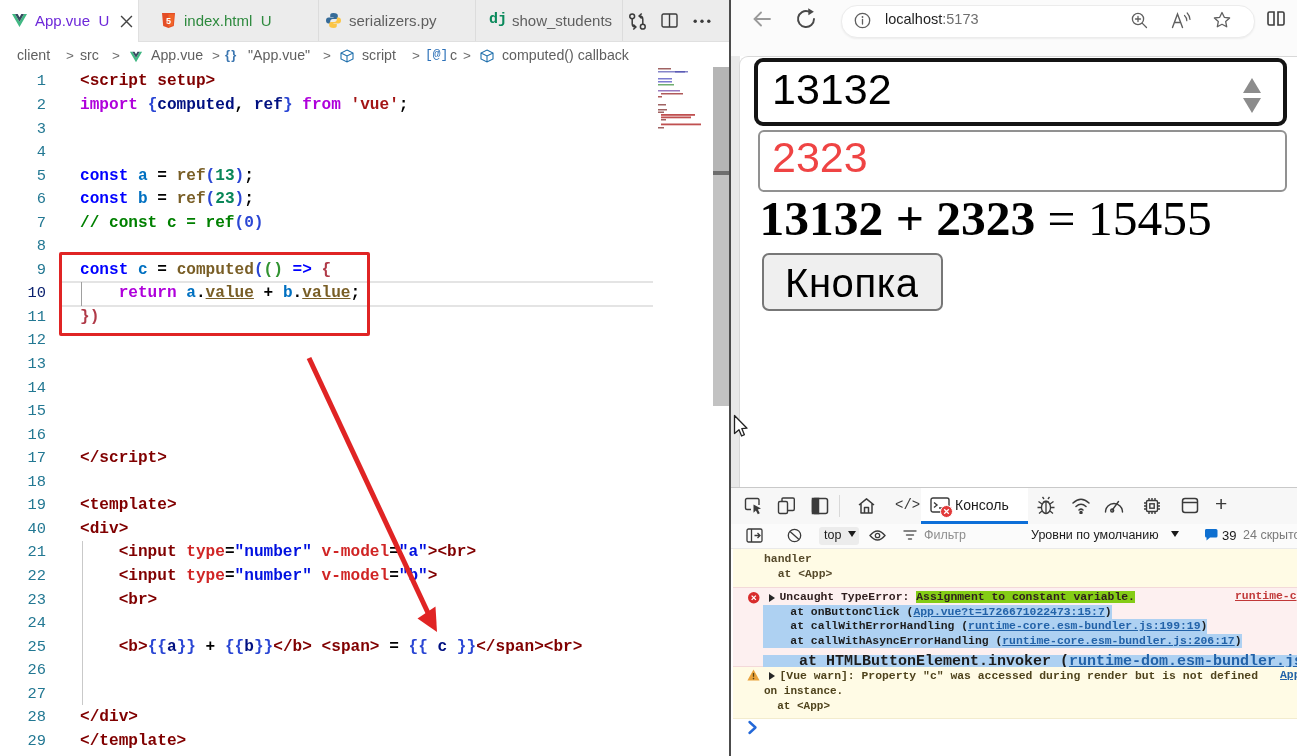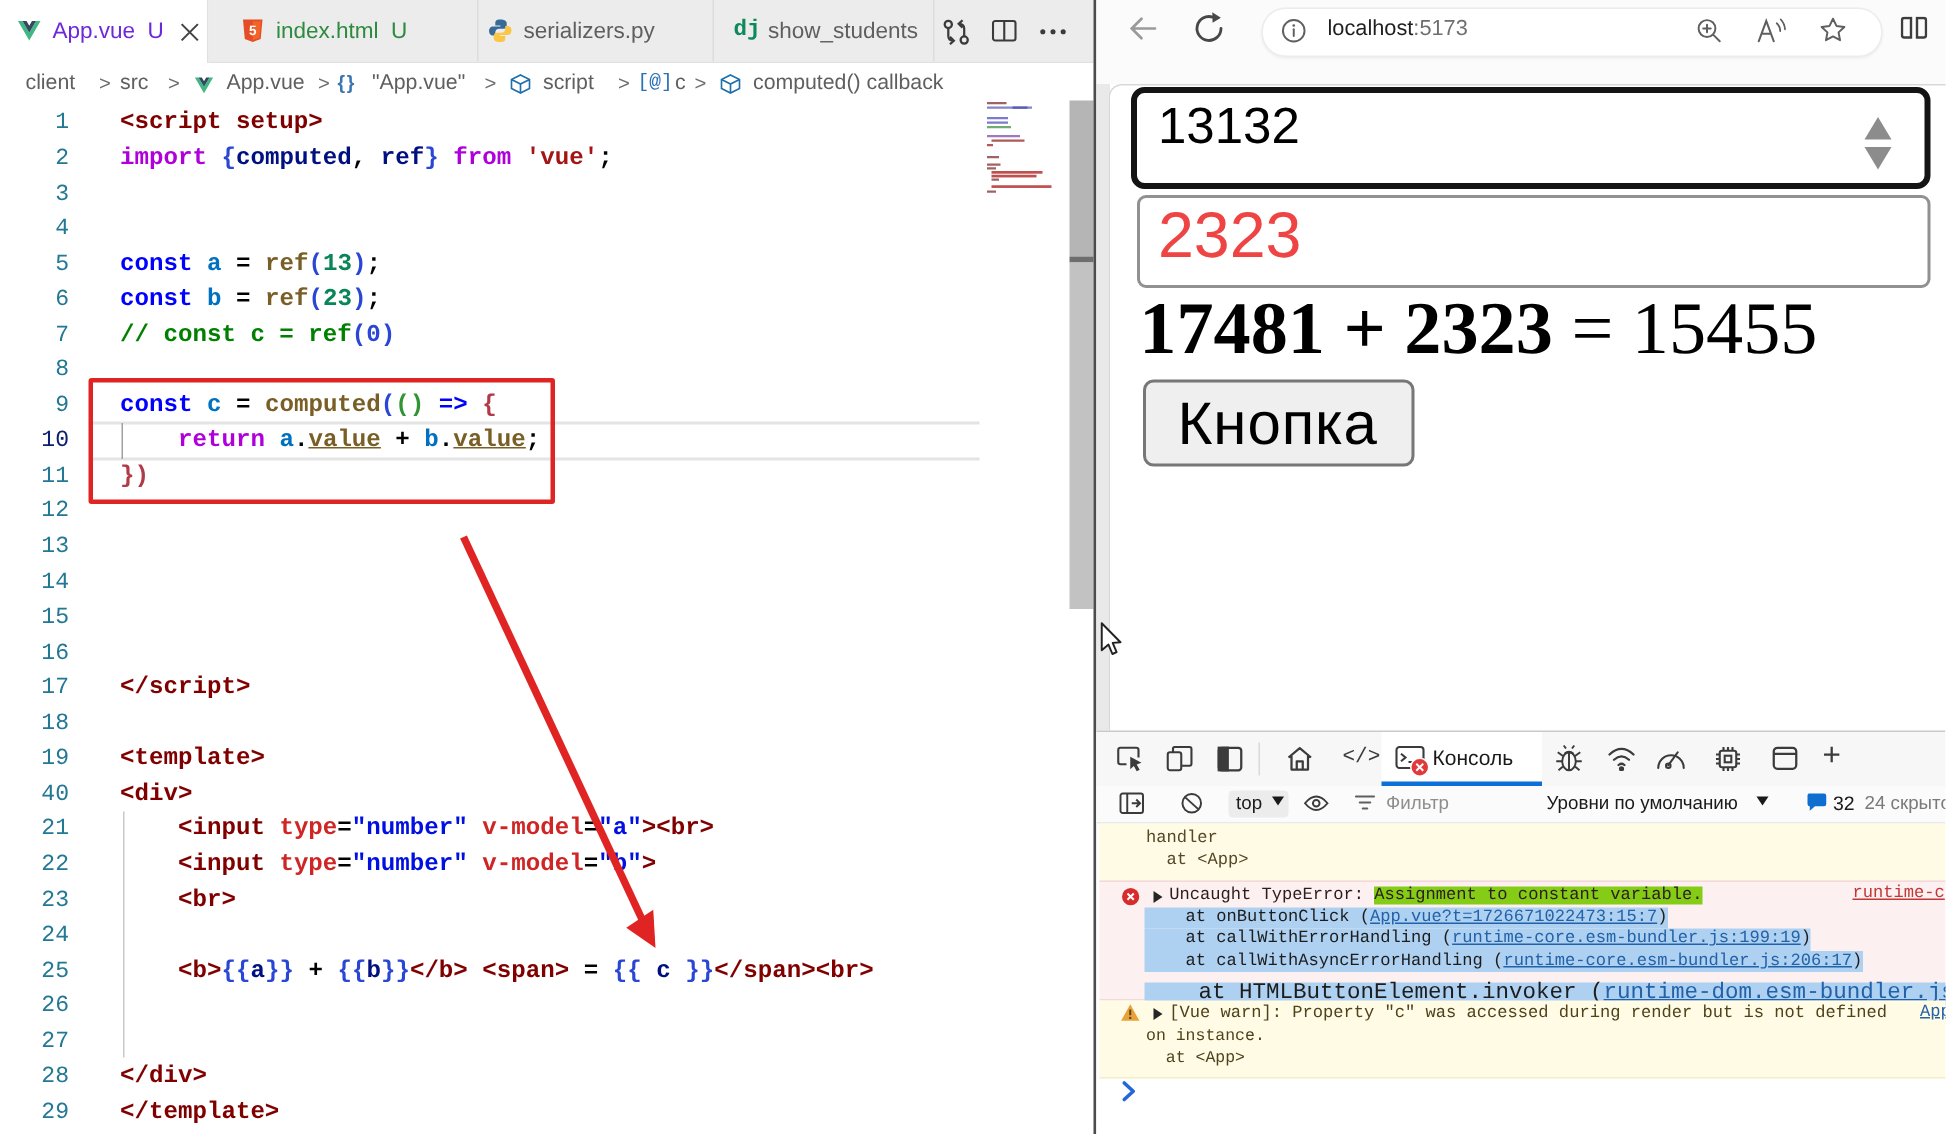--- a/index.html
+++ b/index.html
@@ -1,18 +1,18 @@
 <!DOCTYPE html>
 <html><head><meta charset="utf-8">
 <style>
 html,body{margin:0;padding:0}
 body{width:1297px;height:756px;position:relative;overflow:hidden;background:#fff;font-family:"Liberation Sans",sans-serif}
 .abs{position:absolute}
 .mono{font-family:"Liberation Mono",monospace}
-#dt .mono{font-weight:normal}
+#dt .mono{font-weight:bold}
 
 .cl{position:absolute;height:23.55px;line-height:23.55px;font-family:"Liberation Mono",monospace;font-size:16.1px;font-weight:bold;white-space:pre;color:#000}
 .ln{position:absolute;left:0;width:46px;text-align:right;color:#237893;font-family:"Liberation Mono",monospace;font-size:15.4px;font-weight:normal}
 .cd{position:absolute;left:80px}
 .k{color:#0000ff}.ctl{color:#af00db}.v{color:#0070c1}.nav{color:#001080}
 .fn{color:#795e26}.num{color:#098658}.str{color:#a31515}.com{color:#008000}
 .tag{color:#800000}.attr{color:#d02525}.val{color:#0010e0}
 .b1{color:#2a46d4}.b2{color:#319331}.b3{color:#b03a48}
 .uv{color:#795e26;text-decoration:underline}
 </style></head>
@@ -199,26 +199,26 @@
     <path d="M9 1.5 L11.3 6.3 L16.6 7 L12.7 10.6 L13.7 15.8 L9 13.3 L4.3 15.8 L5.3 10.6 L1.4 7 L6.7 6.3 Z"></path>
   </svg>
   <svg class="abs" style="left:536px;top:11px" width="18" height="15" viewBox="0 0 18 15" fill="none" stroke="#3d3d3d" stroke-width="1.6">
     <path d="M7 1 L2.5 1 Q1 1 1 2.5 L1 12.5 Q1 14 2.5 14 L7 14 Z M11 1 L15.5 1 Q17 1 17 2.5 L17 12.5 Q17 14 15.5 14 L11 14 Z"></path>
   </svg>
 
   <div class="abs" style="left:0;top:56px;width:9px;height:700px;background:#e9e9e9"></div>
   <div class="abs" style="left:8px;top:56px;width:558px;height:700px;background:#fff;border-top-left-radius:9px;border-left:1px solid #d8d8d8;border-top:1px solid #d8d8d8"></div>
 
   <div class="abs" style="left:22.5px;top:58px;width:533px;height:68px;background:#fff;border:4px solid #141414;border-radius:9px;box-sizing:border-box"></div>
-  <div class="abs" style="left:41px;top:64.5px;font-size:34px;color:#000">13132</div>
+  <div class="abs" style="left:41px;top:64.5px;font-size:43px;color:#000">13132</div>
   <div class="abs" style="left:511.5px;top:78px;width:0;height:0;border-left:9px solid transparent;border-right:9px solid transparent;border-bottom:15px solid #8c8c8c"></div>
   <div class="abs" style="left:511.5px;top:98px;width:0;height:0;border-left:9px solid transparent;border-right:9px solid transparent;border-top:15px solid #8c8c8c"></div>
   <div class="abs" style="left:26.5px;top:130px;width:529px;height:62px;background:#fff;border:2px solid #919191;border-radius:6px;box-sizing:border-box"></div>
   <div class="abs" style="left:41px;top:133px;font-size:43px;color:#ef4444">2323</div>
-  <div class="abs" style="left:28.5px;top:190px;font-size:49.5px;font-family:'Liberation Serif',serif;color:#000;white-space:pre"><b>17481 + 2323</b> = 15455</div>
+  <div class="abs" style="left:28.5px;top:190px;font-size:49.5px;font-family:'Liberation Serif',serif;color:#000;white-space:pre"><b>13132 + 2323</b> = 15455</div>
   <div class="abs" style="left:31px;top:253px;width:181px;height:58px;background:#efefef;border:2.5px solid #777;border-radius:7px;box-sizing:border-box"></div>
   <div class="abs" style="left:54px;top:261px;font-size:40px;letter-spacing:0.6px;color:#000">Кнопка</div>
 
   <div id="dt" class="abs" style="left:0;top:487px;width:566px;height:269px;background:#fff;border-top:1px solid #c9c9c9">
     
     <div class="abs" style="left:0;top:0;width:566px;height:36px;background:#f7f7f7;border-bottom:1px solid #e3e3e3"></div>
     <svg class="abs" style="left:13px;top:9px" width="19" height="18" viewBox="0 0 19 18" fill="none" stroke="#3b3b3b" stroke-width="1.4">
       <path d="M15 8 L15 3 Q15 1.5 13.5 1.5 L3 1.5 Q1.5 1.5 1.5 3 L1.5 11 Q1.5 12.5 3 12.5 L7 12.5"></path>
       <path d="M9.5 7.5 L17 11.5 L13.8 12.6 L15.8 16.2 L13.8 17.2 L11.9 13.6 L9.5 15.8 Z" fill="#3b3b3b" stroke="none"></path>
     </svg>
@@ -292,21 +292,21 @@
     </svg>
     <svg class="abs" style="left:172px;top:41px" width="14" height="12" viewBox="0 0 14 12" stroke="#5f5f5f" stroke-width="1.4" stroke-linecap="round">
       <path d="M1 2 L13 2 M3.5 6 L10.5 6 M5.5 10 L8.5 10"></path>
     </svg>
     <div class="abs" style="left:193px;top:40px;font-size:12.5px;color:#8e8e8e">Фильтр</div>
     <div class="abs" style="left:300px;top:40px;font-size:12.5px;color:#1a1a1a">Уровни по умолчанию</div>
     <div class="abs" style="left:440px;top:43px;width:0;height:0;border-left:4.5px solid transparent;border-right:4.5px solid transparent;border-top:6px solid #1a1a1a"></div>
     <svg class="abs" style="left:473px;top:40px" width="14" height="14" viewBox="0 0 14 14">
       <path d="M2 1 L12 1 Q13.5 1 13.5 2.5 L13.5 8 Q13.5 9.5 12 9.5 L6 9.5 L2.5 12.5 L2.5 9.5 Q1 9.5 1 8 L1 2.5 Q1 1 2 1 Z" fill="#0e6fd0"></path>
     </svg>
-    <div class="abs" style="left:491px;top:39.5px;font-size:13px;color:#1a1a1a">32</div>
+    <div class="abs" style="left:491px;top:39.5px;font-size:13px;color:#1a1a1a">39</div>
     <div class="abs" style="left:512px;top:40px;font-size:12.5px;color:#7a7a7a;white-space:nowrap">24 скрыто</div>
     
     <div class="abs" style="left:2px;top:61px;width:564px;height:37.5px;background:#fffbe5;border-bottom:1px solid #f3ecce"></div>
     <div class="abs mono" style="left:33px;top:64px;font-size:11.4px;line-height:14.8px;color:#55492a;white-space:pre">handler
   at &lt;App&gt;</div>
     <div class="abs" style="left:2px;top:98.5px;width:564px;height:78px;background:#fdf0f0;border-top:1px solid #f3d9d9;border-bottom:1px solid #f3d9d9"></div>
     <svg class="abs" style="left:17px;top:104px" width="11.5" height="11.5" viewBox="0 0 12 12">
       <circle cx="6" cy="6" r="6" fill="#d82c2c"></circle>
         <path d="M3.8 3.8 L8.2 8.2 M8.2 3.8 L3.8 8.2" stroke="#fff" stroke-width="1.4"></path>
     </svg>

